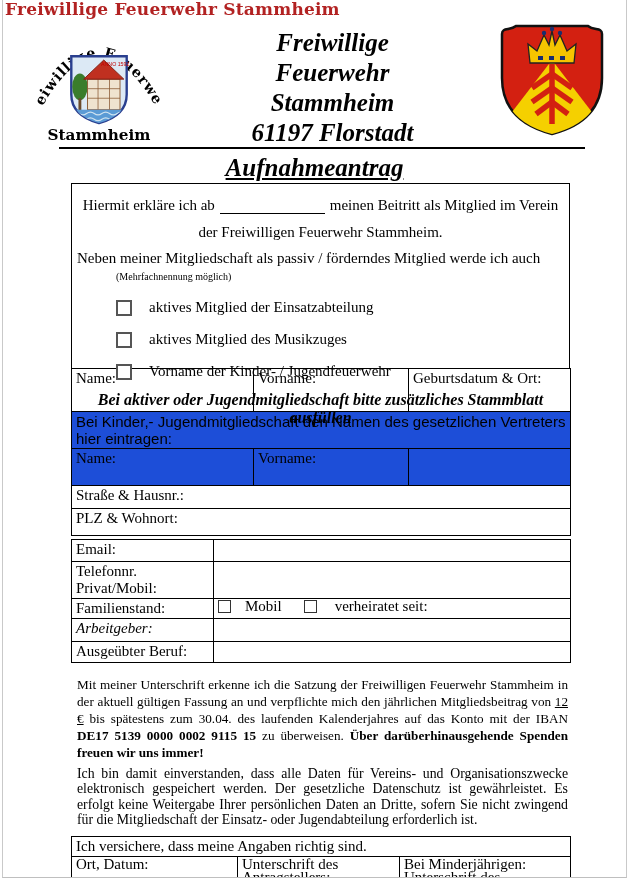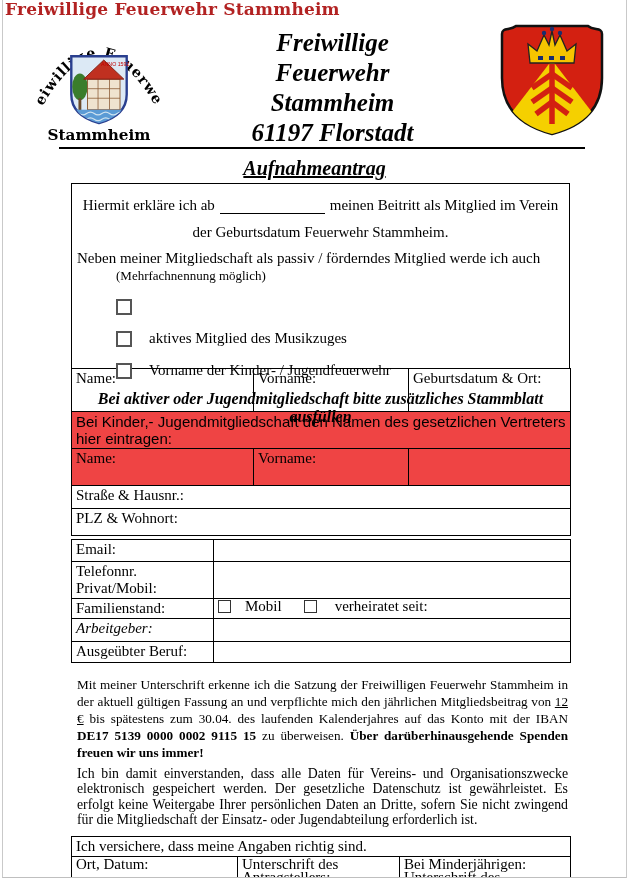--- a/index.html
+++ b/index.html
@@ -8,37 +8,37 @@
         border-left:1px solid #c9c9c9;border-right:1px solid #c9c9c9;border-bottom:1px solid #bfbfbf;
         overflow:hidden;}
   .top-title{color:#b22222;font-family:"DejaVu Serif",serif;font-weight:bold;
              font-size:17px;line-height:18px;padding-left:2px;letter-spacing:.2px;}
   .header{display:flex;align-items:flex-start;height:128px;}
   .badge-left{margin-left:20px;flex:0 0 auto;}
   .title-block{flex:1;text-align:center;font-weight:bold;font-style:italic;
                font-size:25px;line-height:30px;padding-top:10px;}
   .crest-right{margin-right:12px;margin-top:0;flex:0 0 auto;}
   .header-rule{margin:1px 0 0 56px;width:526px;border:none;border-top:2px solid #000;height:0;}
-  .antrag{text-align:center;font-size:20px;font-weight:bold;font-style:italic;
+  .antrag{text-align:center;font-size:25px;font-weight:bold;font-style:italic;
           text-decoration:underline;margin-top:4px;line-height:30px;}
   .main-box{margin-left:68px;width:497px;height:184px;border:1px solid #000;}
   .intro{text-align:center;font-size:15px;margin:13px 8px 0;}
   .blank{display:inline-block;width:105px;height:13px;border-bottom:1px solid #000;margin:0 5px;vertical-align:bottom;}
   .intro2{text-align:center;font-size:15px;margin:10px 0 0;}
   .memb{font-size:15px;margin:9px 0 0 5px;}
-  .tiny{font-size:13px;padding-left:39px;}
+  .tiny{font-size:10px;padding-left:39px;}
   .opt-row{margin:15px 0 0 44px;display:flex;align-items:center;}
   .cbx{width:12px;height:12px;border:2px solid #555;display:inline-block;background:#fff;flex:0 0 auto;}
   .opt-label{font-size:15px;margin-left:17px;}
   .stammblatt{text-align:center;font-weight:bold;font-style:italic;font-size:16px;margin-top:11px;}
   table.doc{border-collapse:collapse;margin-left:68px;width:499px;table-layout:fixed;}
   table.doc td{border:1px solid #000;vertical-align:top;padding:1px 4px;font-size:15px;}
   .t1{margin-top:-1px;padding-left:28px;}
   td.h-person{height:40px;}
-  td.gray{background:#ef4444;}
+  td.gray{background:#1d4ed8;}
   td.gray-head{font-family:"Liberation Sans",sans-serif;font-size:12px;height:13px;padding-top:1px;}
   td.h-guard{height:34px;}
   td.h-street{height:20px;font-size:14.5px;}
   td.h-plz{height:24px;font-size:14.5px;}
   .t2{margin-top:3px;padding-left:28px;}
   .t2 td{font-size:14.5px;}
   td.h-email{height:19px;}
   td.h-tel{height:17px;}
   td.h-fam{height:11px;}
   td.h-arb{height:20px;font-style:italic;}
@@ -129,27 +129,28 @@
   </div>
 
   <hr class="header-rule">
 
   <div class="antrag">Aufnahmeantrag</div>
 
   <div class="main-box">
     <div class="intro">
       <span>Hiermit erkläre ich ab</span><span class="blank"></span><span>meinen Beitritt als Mitglied im Verein</span>
     </div>
-    <div class="intro2">der Geburtsdatum Feuerwehr Stammheim.</div>
+    <div class="intro2">der Freiwilligen Feuerwehr Stammheim.</div>
     <div class="memb">
       <span>Neben meiner Mitgliedschaft als passiv / förderndes Mitglied werde ich auch</span>
       <span class="tiny">(Mehrfachnennung  möglich)</span>
     </div>
     <div class="opt-row">
       <span class="cbx"></span>
+      <span class="opt-label">aktives Mitglied der Einsatzabteilung</span>
     </div>
     <div class="opt-row">
       <span class="cbx"></span>
       <span class="opt-label">aktives Mitglied des Musikzuges</span>
     </div>
     <div class="opt-row">
       <span class="cbx"></span>
       <span class="opt-label">Vorname der Kinder- / Jugendfeuerwehr</span>
     </div>
     <div class="stammblatt">Bei aktiver oder Jugendmitgliedschaft bitte zusätzliches Stammblatt ausfüllen</div>

